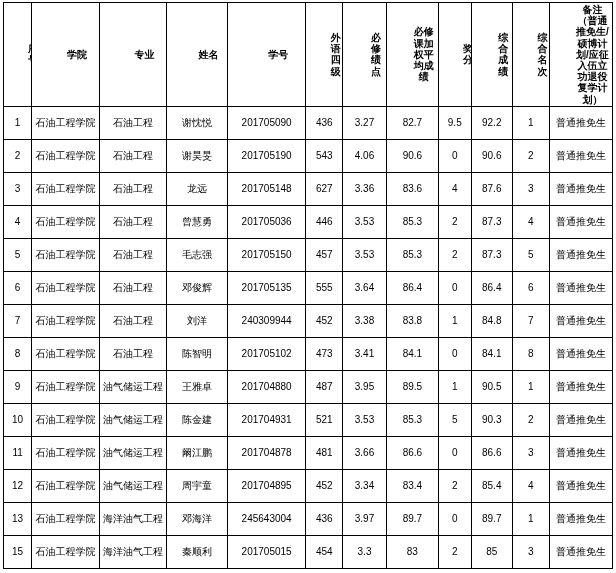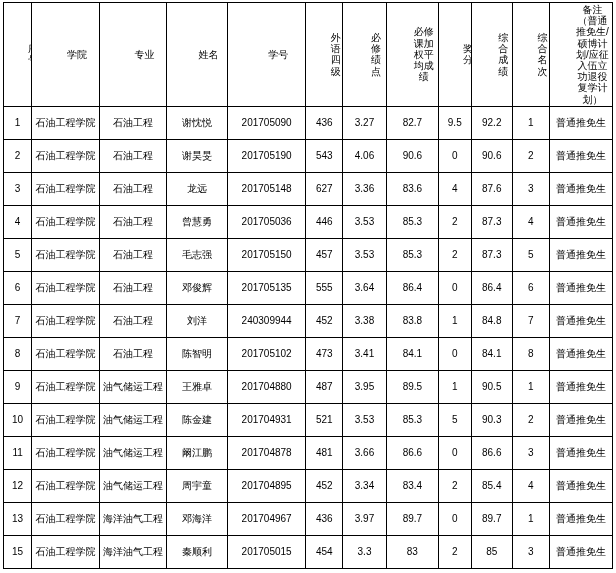--- a/index.html
+++ b/index.html
@@ -28,21 +28,21 @@
     text-align: center;
     vertical-align: middle;
     font-size: 10px;
     line-height: 1.12;
     padding: 1px 1px;
     color: #000000;
     word-break: break-all;
     overflow: hidden;
   }
   table.grid thead th {
-    font-weight: normal;
+    font-weight: bold;
     font-size: 10px;
     height: 52px;
     letter-spacing: 0px;
     padding-left: 24px;
   }
   table.grid tbody td {
     height: 30px;
     font-weight: normal;
   }
   
@@ -261,21 +261,21 @@
         <td>2</td>
         <td>85.4</td>
         <td>4</td>
         <td>普通推免生</td>
       </tr>
       <tr>
         <td>13</td>
         <td>石油工程学院</td>
         <td>海洋油气工程</td>
         <td>邓海洋</td>
-        <td>201704967</td>
+        <td>245643004</td>
         <td>436</td>
         <td>3.97</td>
         <td>89.7</td>
         <td>0</td>
         <td>89.7</td>
         <td>1</td>
         <td>普通推免生</td>
       </tr>
       <tr>
         <td>15</td>

